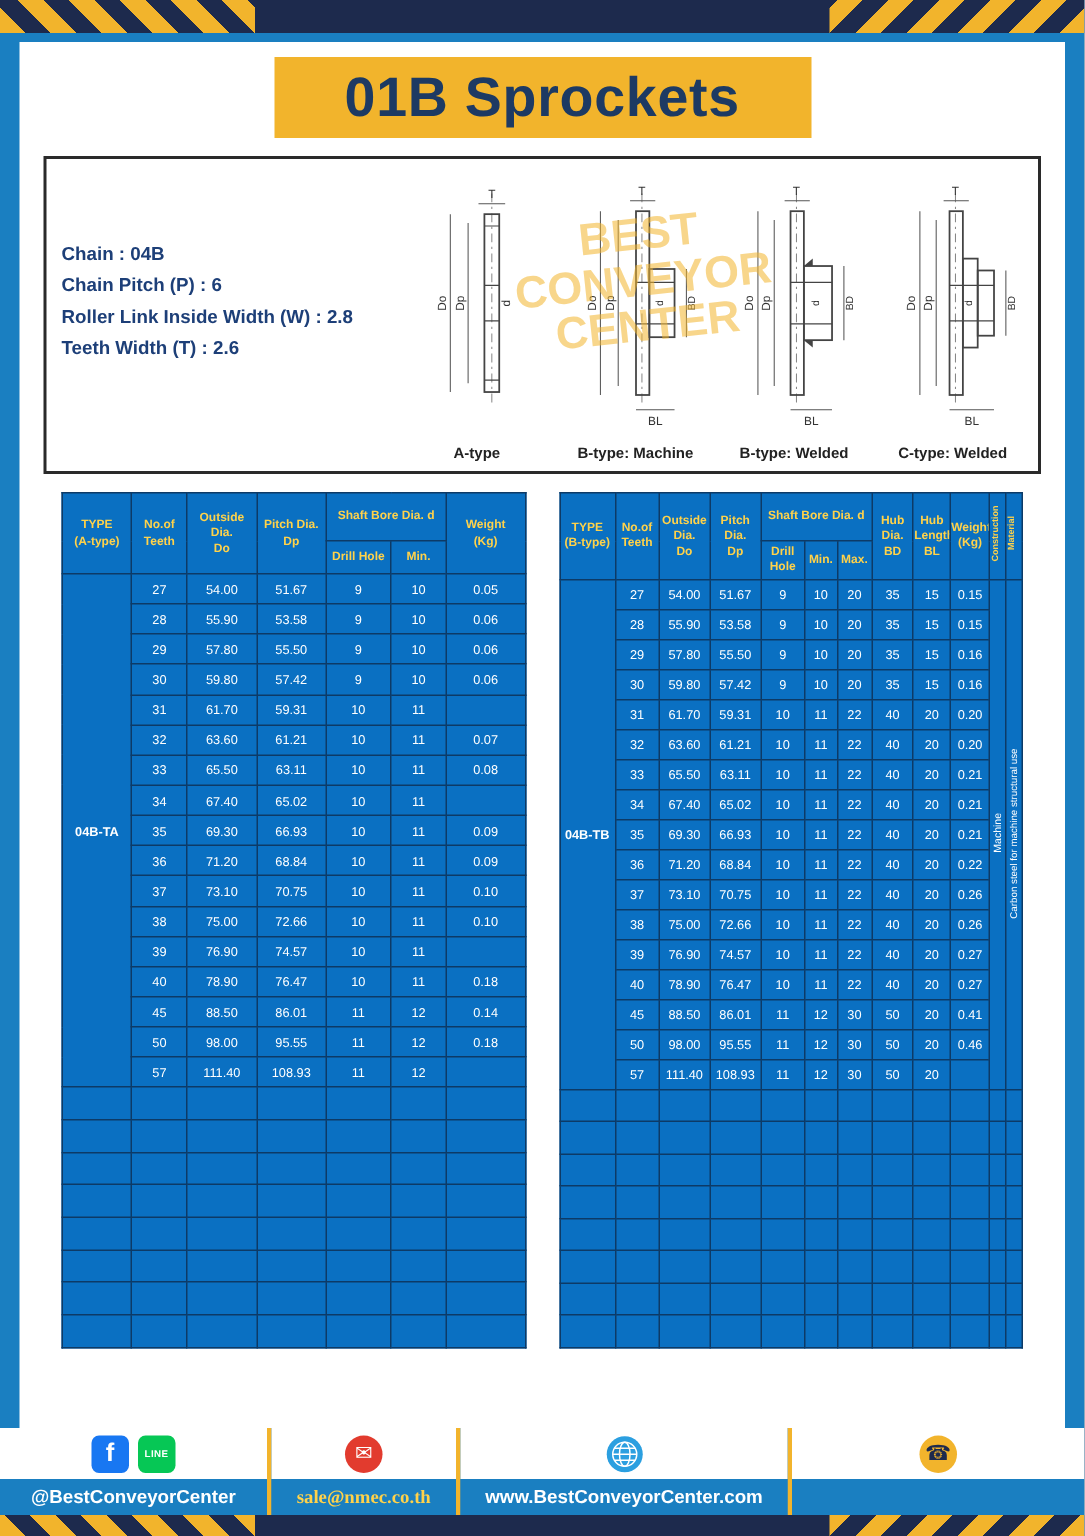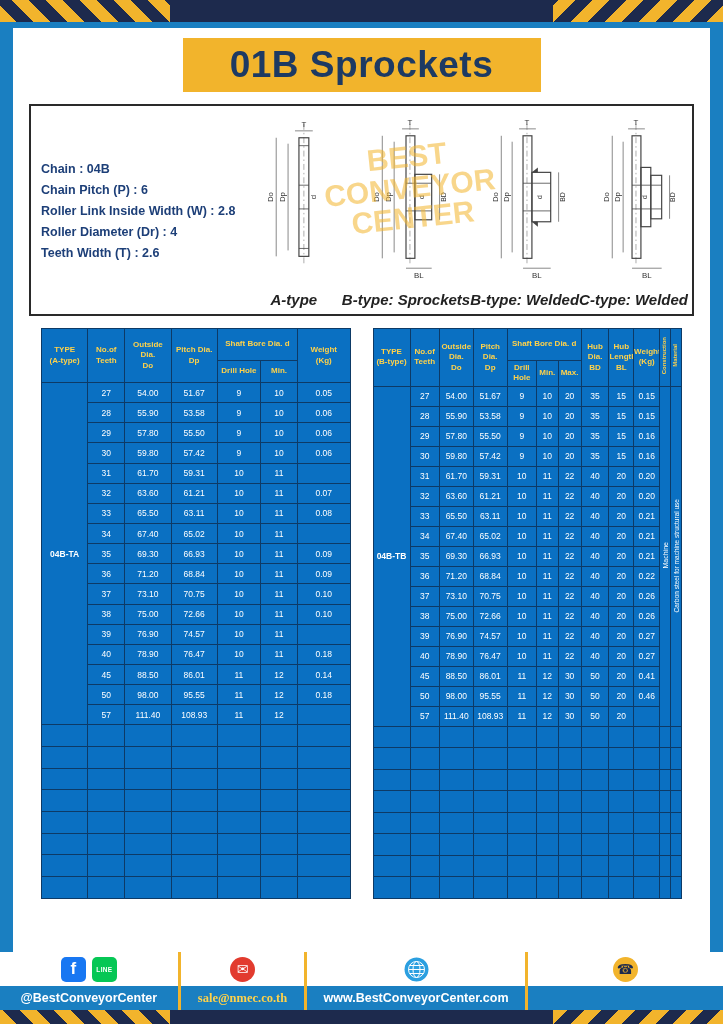--- a/index.html
+++ b/index.html
@@ -21,21 +21,21 @@
   
   .title-banner { width:358px; height:54px; margin:10px auto 0; background:#f2b42c; display:flex; align-items:center; justify-content:center; }
   .title-banner h1 { font-size:37px; font-weight:bold; color:#1d3a63; letter-spacing:.5px; }
 
   
   .spec-box { margin:12px 16px 0; height:212px; border:2px solid #2a2a2a; display:flex; background:#fff; position:relative; }
   .specs { width:234px; padding:56px 0 0 10px; }
   .spec-line { font-size:12.5px; font-weight:bold; color:#1d3f78; margin-bottom:7px; white-space:nowrap; }
   .drawings { flex:1; display:flex; align-items:flex-end; padding:4px 4px 6px 0; position:relative; }
   .drawing { flex:1; text-align:center; }
-  .drawing-label { font-size:15px; font-weight:bold; color:#222; margin-top:1px; white-space:nowrap;font-style:italic; }
+  .drawing-label { font-size:10px; font-weight:bold; color:#222; margin-top:1px; white-space:nowrap; }
   .watermark { position:absolute; left:78px; top:36px; transform:rotate(-6deg); color:rgba(242,180,44,.55);
                font-weight:bold; font-size:30px; line-height:1.02; text-align:center; white-space:pre-line; pointer-events:none; }
   svg text { font-family:"Liberation Sans", sans-serif; }
 
   
   .tables { display:flex; justify-content:space-between; gap:22px; padding:12px 28px 0; }
   .spec-table { border-collapse:collapse; table-layout:fixed; width:49.6%; background:#0a70c2; }
   .spec-table th, .spec-table td { border:1px solid #0d3a66; text-align:center; vertical-align:middle; overflow:hidden; }
   .spec-table th { color:#ffd24a; font-size:8px; font-weight:bold; white-space:pre-line; line-height:1.3; padding:2px 0; }
   .spec-table thead tr:first-child th { height:32px; }
@@ -82,21 +82,20 @@
 
     <div class="title-banner">
       <h1>01B Sprockets</h1>
     </div>
 
     <div class="spec-box">
       <div class="specs">
         <div class="spec-line">Chain : 04B</div>
         <div class="spec-line">Chain Pitch (P) : 6</div>
         <div class="spec-line">Roller Link Inside Width (W) : 2.8</div>
-        <div class="spec-line">Roller Diameter (Dr) : 4</div>
         <div class="spec-line">Teeth Width (T) : 2.6</div>
       </div>
 
       <div class="drawings">
         <div class="watermark">BEST
 CONVEYOR
 CENTER</div>
 
         <div class="drawing">
           <svg width="96" height="168" viewBox="0 0 96 170">
@@ -129,21 +128,21 @@
             <line x1="24" y1="18" x2="24" y2="142" stroke="#555" stroke-width="0.7"></line>
             <text x="21" y="80" font-size="8" fill="#333" text-anchor="middle" transform="rotate(-90 21 80)">Do</text>
             <line x1="36" y1="24" x2="36" y2="136" stroke="#555" stroke-width="0.7"></line>
             <text x="33" y="80" font-size="8" fill="#333" text-anchor="middle" transform="rotate(-90 33 80)">Dp</text>
             <text x="66" y="80" font-size="7" fill="#333" text-anchor="middle" transform="rotate(-90 66 80)">d</text>
             <line x1="82" y1="57" x2="82" y2="103" stroke="#555" stroke-width="0.7"></line>
             <text x="88" y="80" font-size="7" fill="#333" text-anchor="middle" transform="rotate(-90 88 80)">BD</text>
             <line x1="48" y1="152" x2="74" y2="152" stroke="#555" stroke-width="0.7"></line>
             <text x="61" y="162" font-size="8" fill="#333" text-anchor="middle">BL</text>
           </svg>
-          <div class="drawing-label">B-type: Sprockets</div>
+          <div class="drawing-label">B-type: Machine</div>
         </div>
 
         <div class="drawing">
           <svg width="96" height="168" viewBox="0 0 96 170">
             <line x1="50" y1="6" x2="50" y2="148" stroke="#888" stroke-width="0.7" stroke-dasharray="6 3 1.5 3"></line>
             <rect x="46" y="18" width="9" height="124" fill="none" stroke="#444" stroke-width="1.2"></rect>
             <rect x="55" y="55" width="19" height="50" fill="none" stroke="#444" stroke-width="1.2"></rect>
             <path d="M55 55 l6 -5 v5 z" fill="#444"></path>
             <path d="M55 105 l6 5 v-5 z" fill="#444"></path>
             <line x1="46" y1="66" x2="74" y2="66" stroke="#444" stroke-width="0.8"></line>

